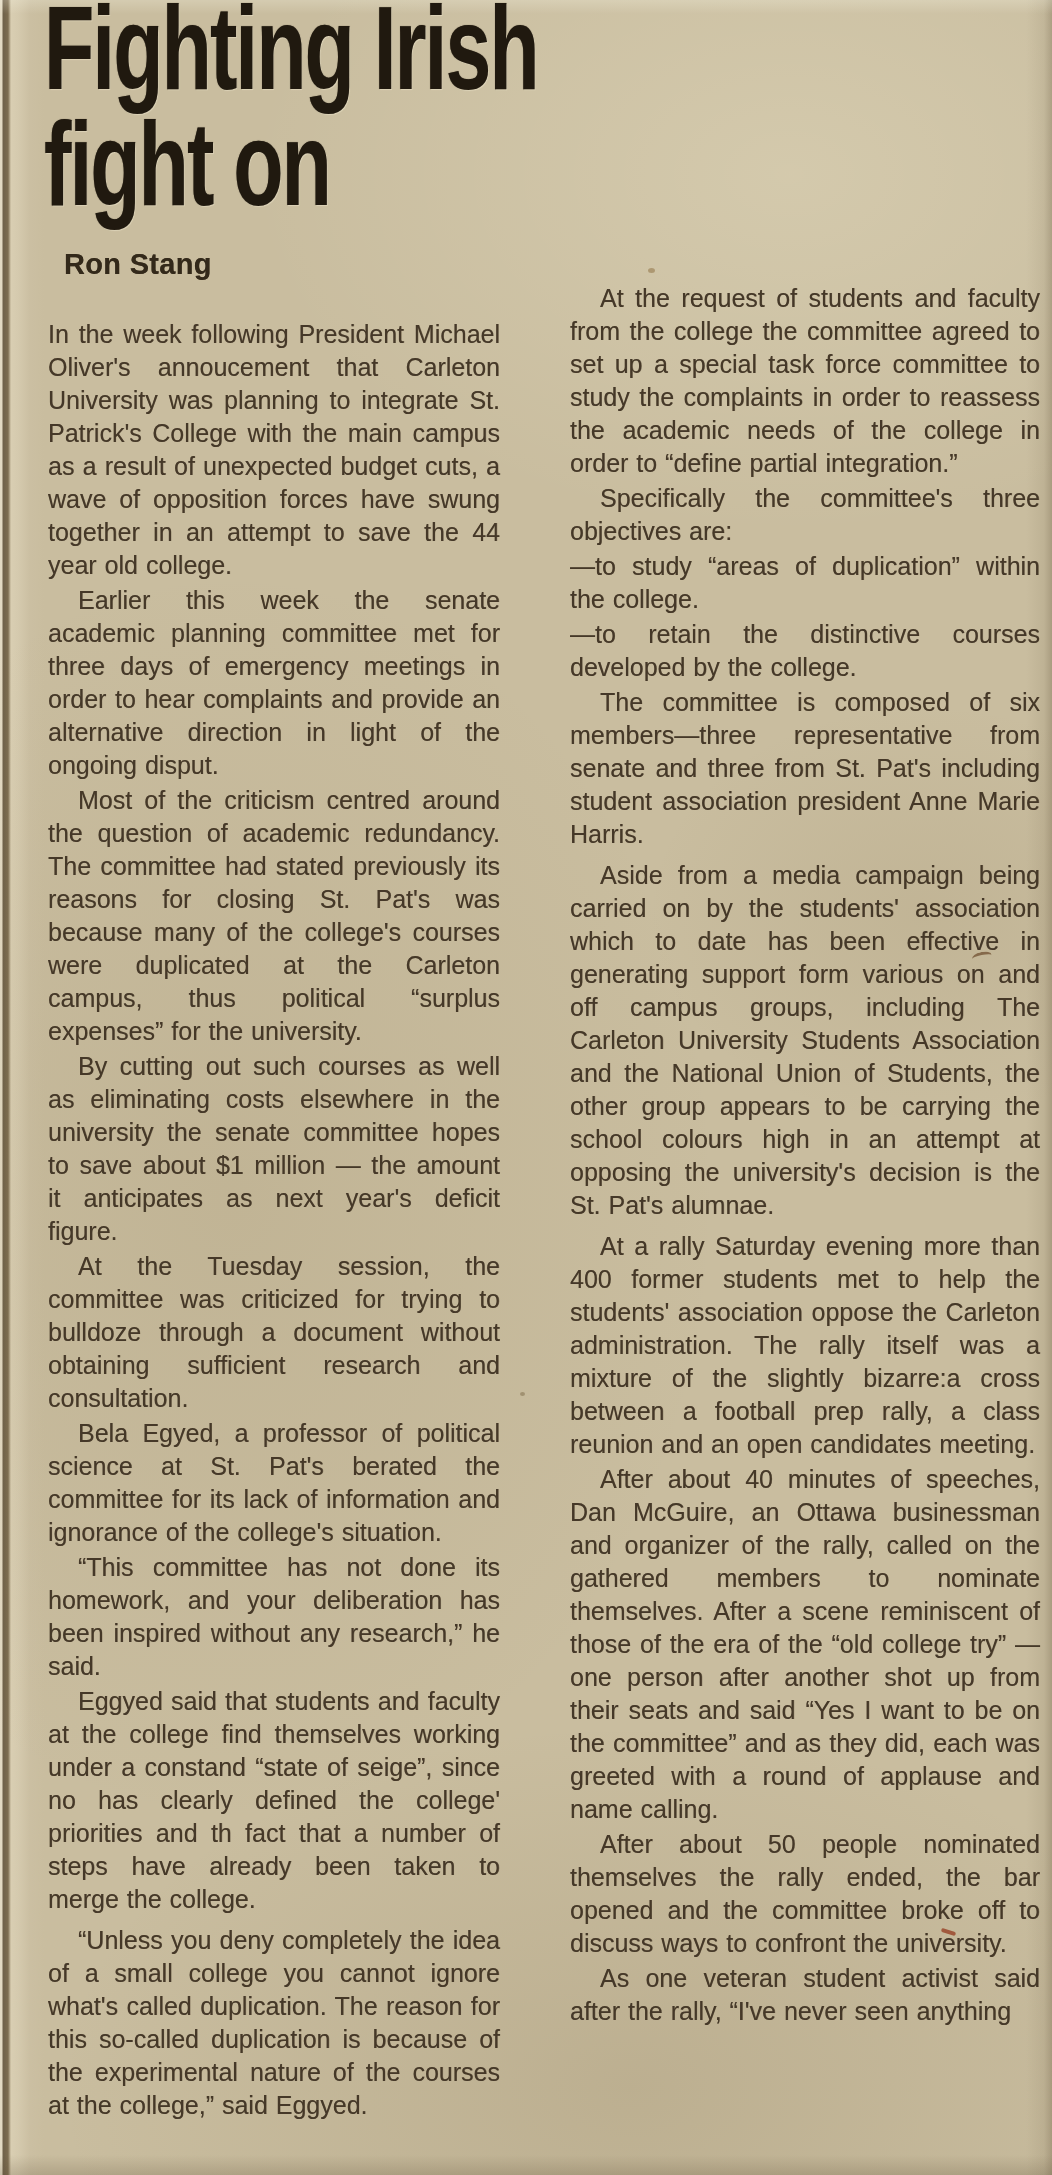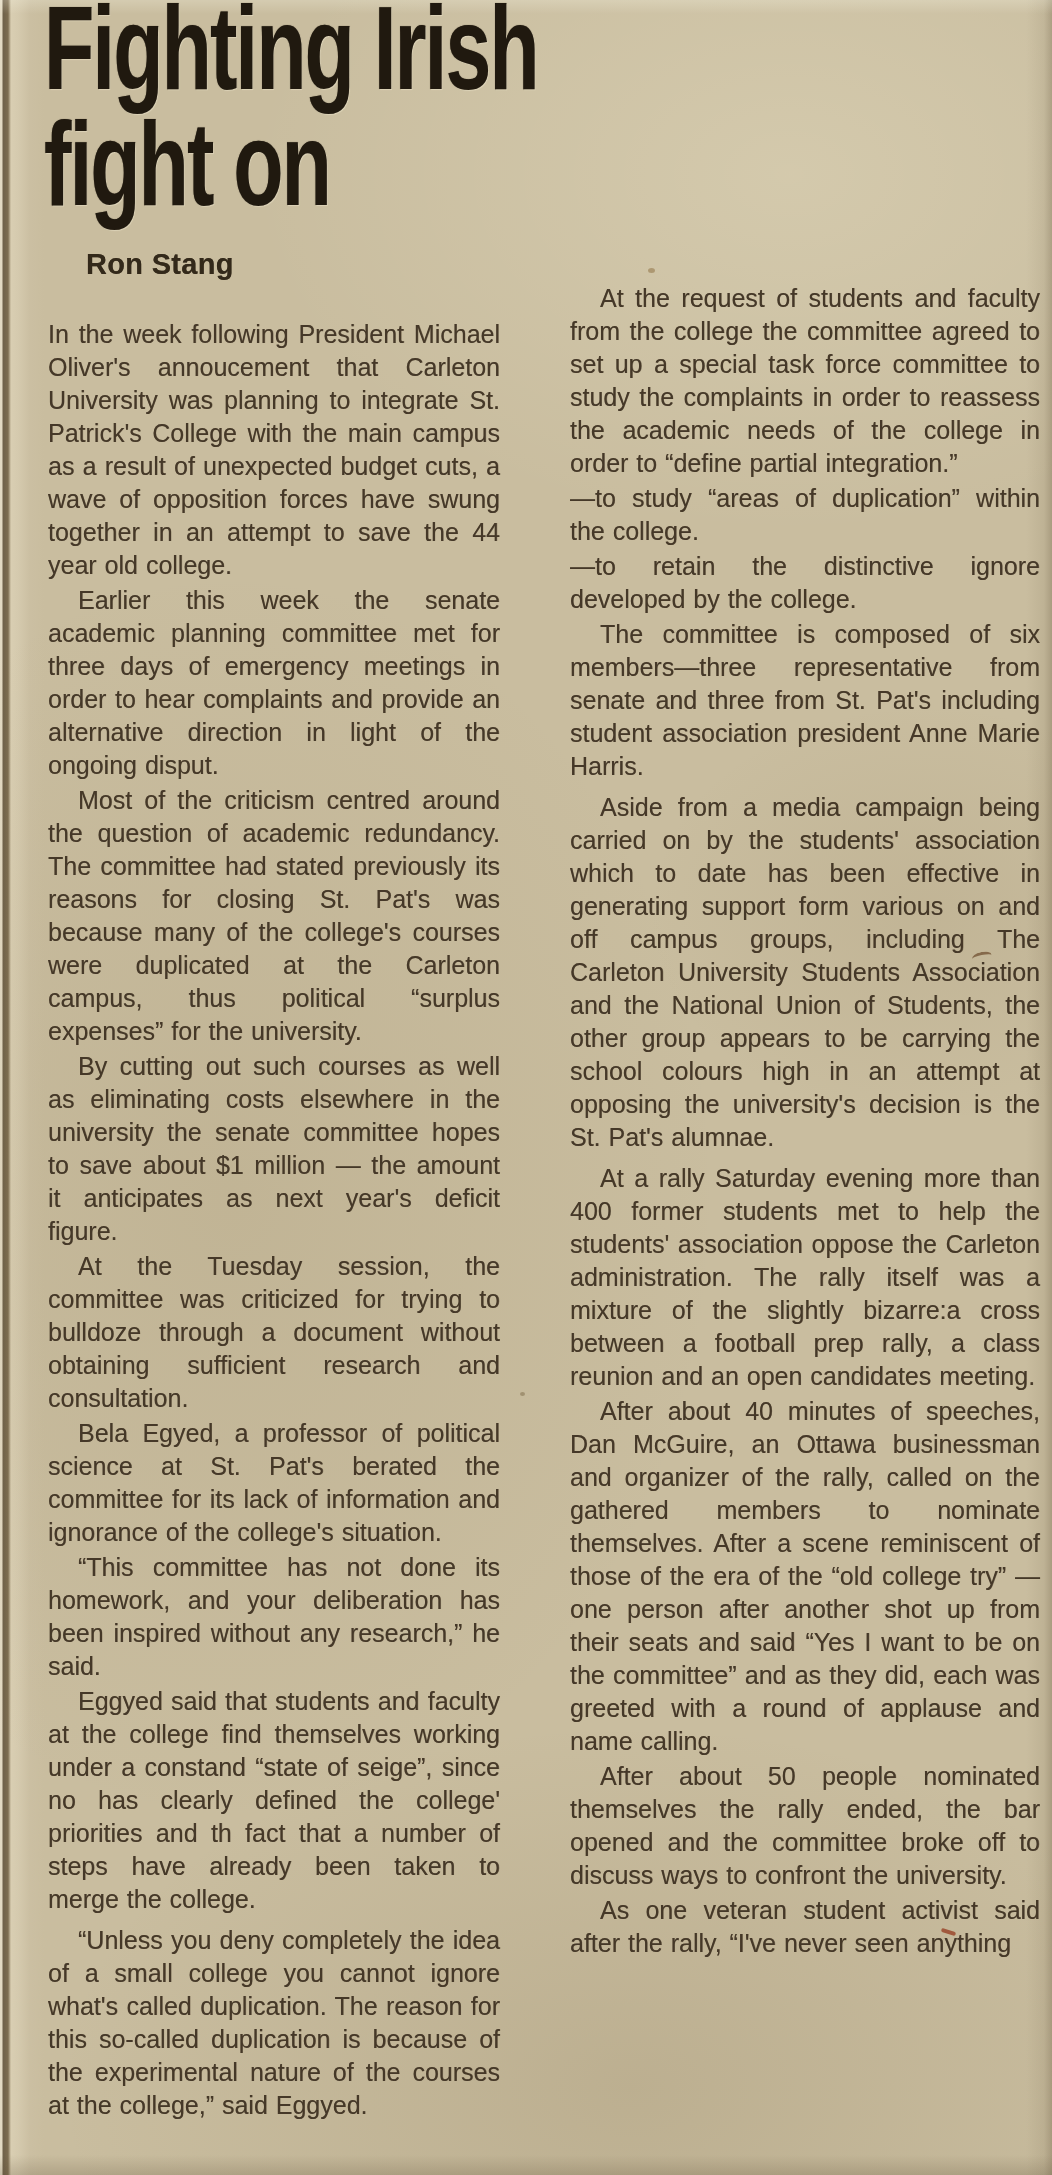--- a/index.html
+++ b/index.html
@@ -25,21 +25,20 @@
     font-size:118px; line-height:116px; font-weight:700;
     letter-spacing:-3px; color:#20190f;
     transform:scaleX(0.70); transform-origin:0 0;
     white-space:nowrap;
     text-shadow:1px 1px 1px rgba(240,232,205,0.6), 0 0 1px rgba(32,25,15,0.8);
   }
   .byline {
     position:absolute; left:64px; top:248px;
     font-size:29px; font-weight:700; color:#33291a; letter-spacing:0.3px;
     text-shadow:0 0 0.5px rgba(51,41,26,0.7);
-    margin-left:22px;
   }
   .col {
     position:absolute;
     font-size:25px; line-height:33px;
     color:#453828; text-align:justify;
     text-shadow:0.3px 0.4px 0.6px rgba(62,49,31,0.45);
     word-spacing:1px;
   }
   .col p { margin:0 0 2px 0; }
   .col p.ind { text-indent:30px; }
@@ -71,22 +70,23 @@
     <p class="ind">By cutting out such courses as well as eliminating costs elsewhere in the university the senate committee hopes to save about $1 million — the amount it anticipates as next year's deficit figure.</p>
     <p class="ind">At the Tuesday session, the committee was criticized for trying to bulldoze through a document without obtaining sufficient research and consultation.</p>
     <p class="ind">Bela Egyed, a professor of political science at St. Pat's berated the committee for its lack of information and ignorance of the college's situation.</p>
     <p class="ind">“This committee has not done its homework, and your deliberation has been inspired without any research,” he said.</p>
     <p class="ind">Eggyed said that students and faculty at the college find themselves working under a constand “state of seige”, since no has clearly defined the college' priorities and th fact that a number of steps have already been taken to merge the college.</p>
     <p class="ind gap">“Unless you deny completely the idea of a small college you cannot ignore what's called duplication. The reason for this so-called duplication is because of the experimental nature of the courses at the college,” said Eggyed.</p>
   </div>
 
   <div class="col col-right">
     <p class="ind">At the request of students and faculty from the college the committee agreed to set up a special task force committee to study the complaints in order to reassess the academic needs of the college in order to “define partial integration.”</p>
+    <p class="ind">Specifically the committee's three objectives are:</p>
     <p>—to study “areas of duplication” within the college.</p>
-    <p>—to retain the distinctive ignore developed by the college.</p>
+    <p>—to retain the distinctive courses developed by the college.</p>
     <p class="ind">The committee is composed of six members—three representative from senate and three from St. Pat's including student association president Anne Marie Harris.</p>
     <p class="ind gap">Aside from a media campaign being carried on by the students' association which to date has been effective in generating support form various on and off campus groups, including The Carleton University Students Association and the National Union of Students, the other group appears to be carrying the school colours high in an attempt at opposing the university's decision  is the St. Pat's alumnae.</p>
     <p class="ind gap">At a rally Saturday evening more than 400 former students met to help the students' association oppose the Carleton administration. The rally itself was a mixture of the slightly bizarre:a cross between a football prep rally, a class reunion and an open candidates meeting.</p>
     <p class="ind">After about 40 minutes of speeches, Dan McGuire, an Ottawa businessman and organizer of the rally, called on the gathered members to nominate themselves. After a scene reminiscent of those of the era of the “old college try” — one person after another shot up from their seats and said “Yes I want to be on the committee” and as they did, each was greeted with a round of applause and name calling.</p>
     <p class="ind">After about 50 people nominated themselves the rally ended, the bar opened and the committee broke off to discuss ways to confront the university.</p>
     <p class="ind">As one veteran student activist said after the rally, “I've never seen anything</p>
   </div>
 
   <div class="speck speck-dot"></div>
   <div class="speck speck-tilde"></div>

